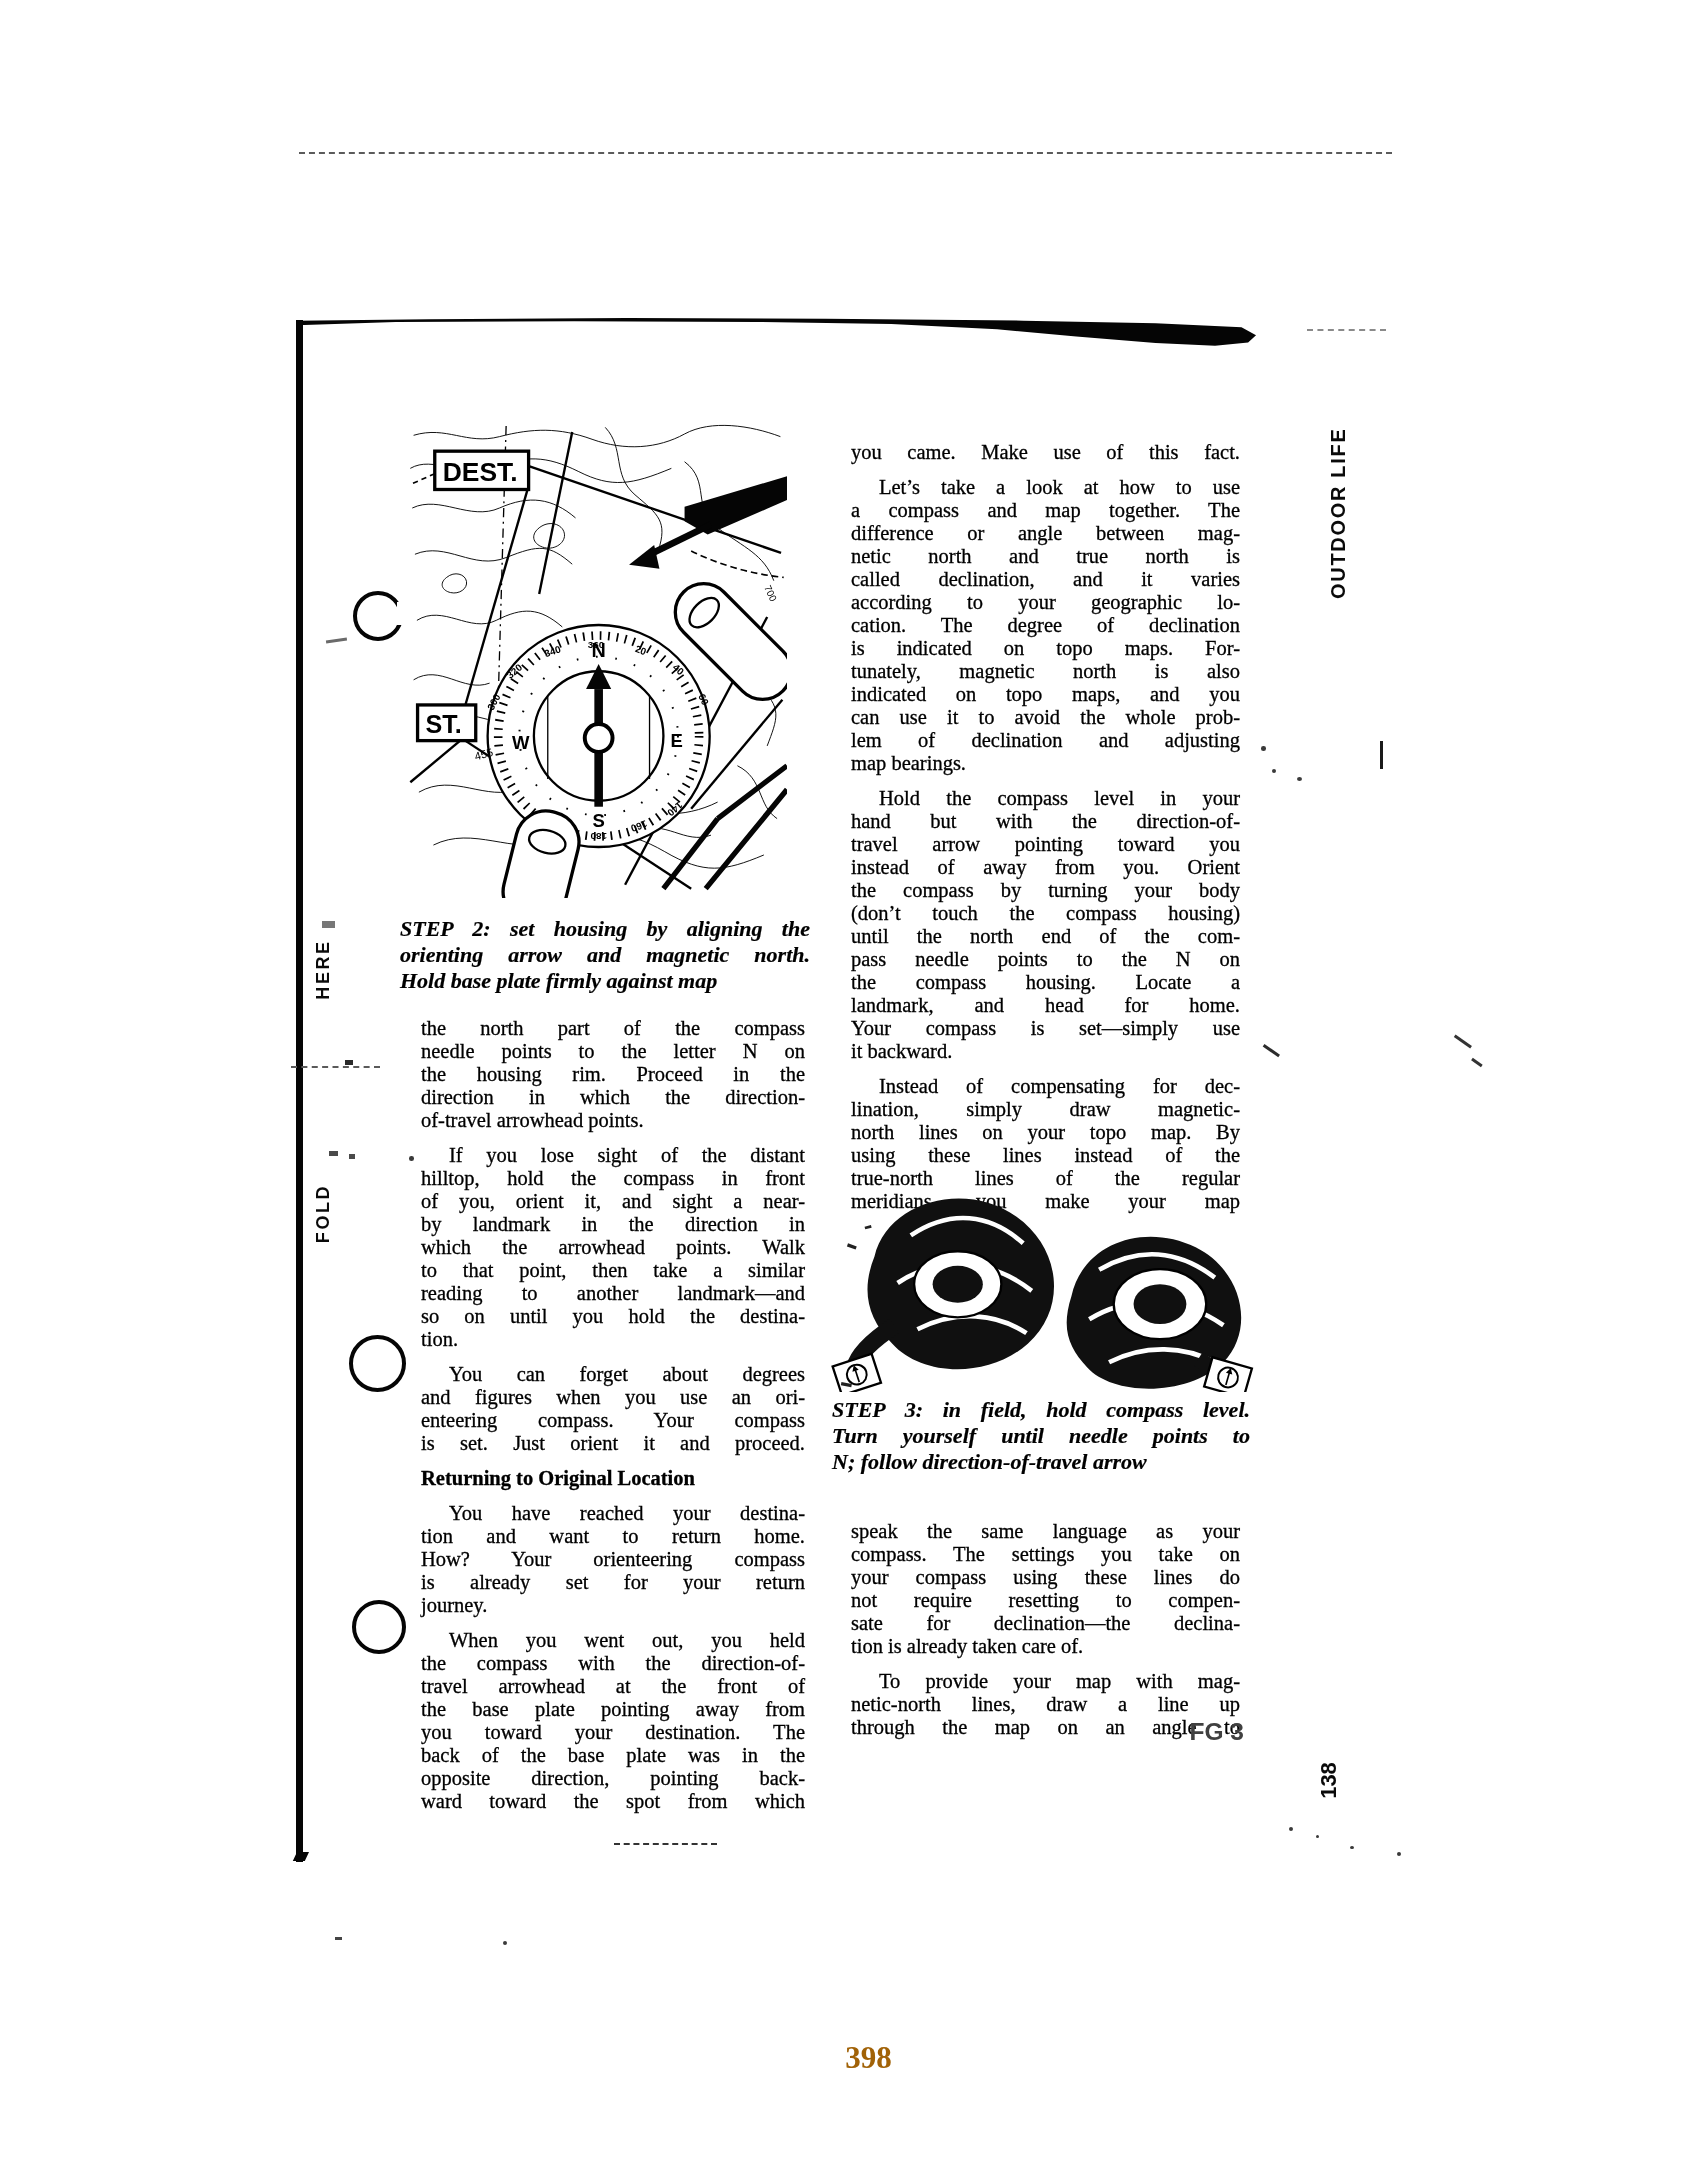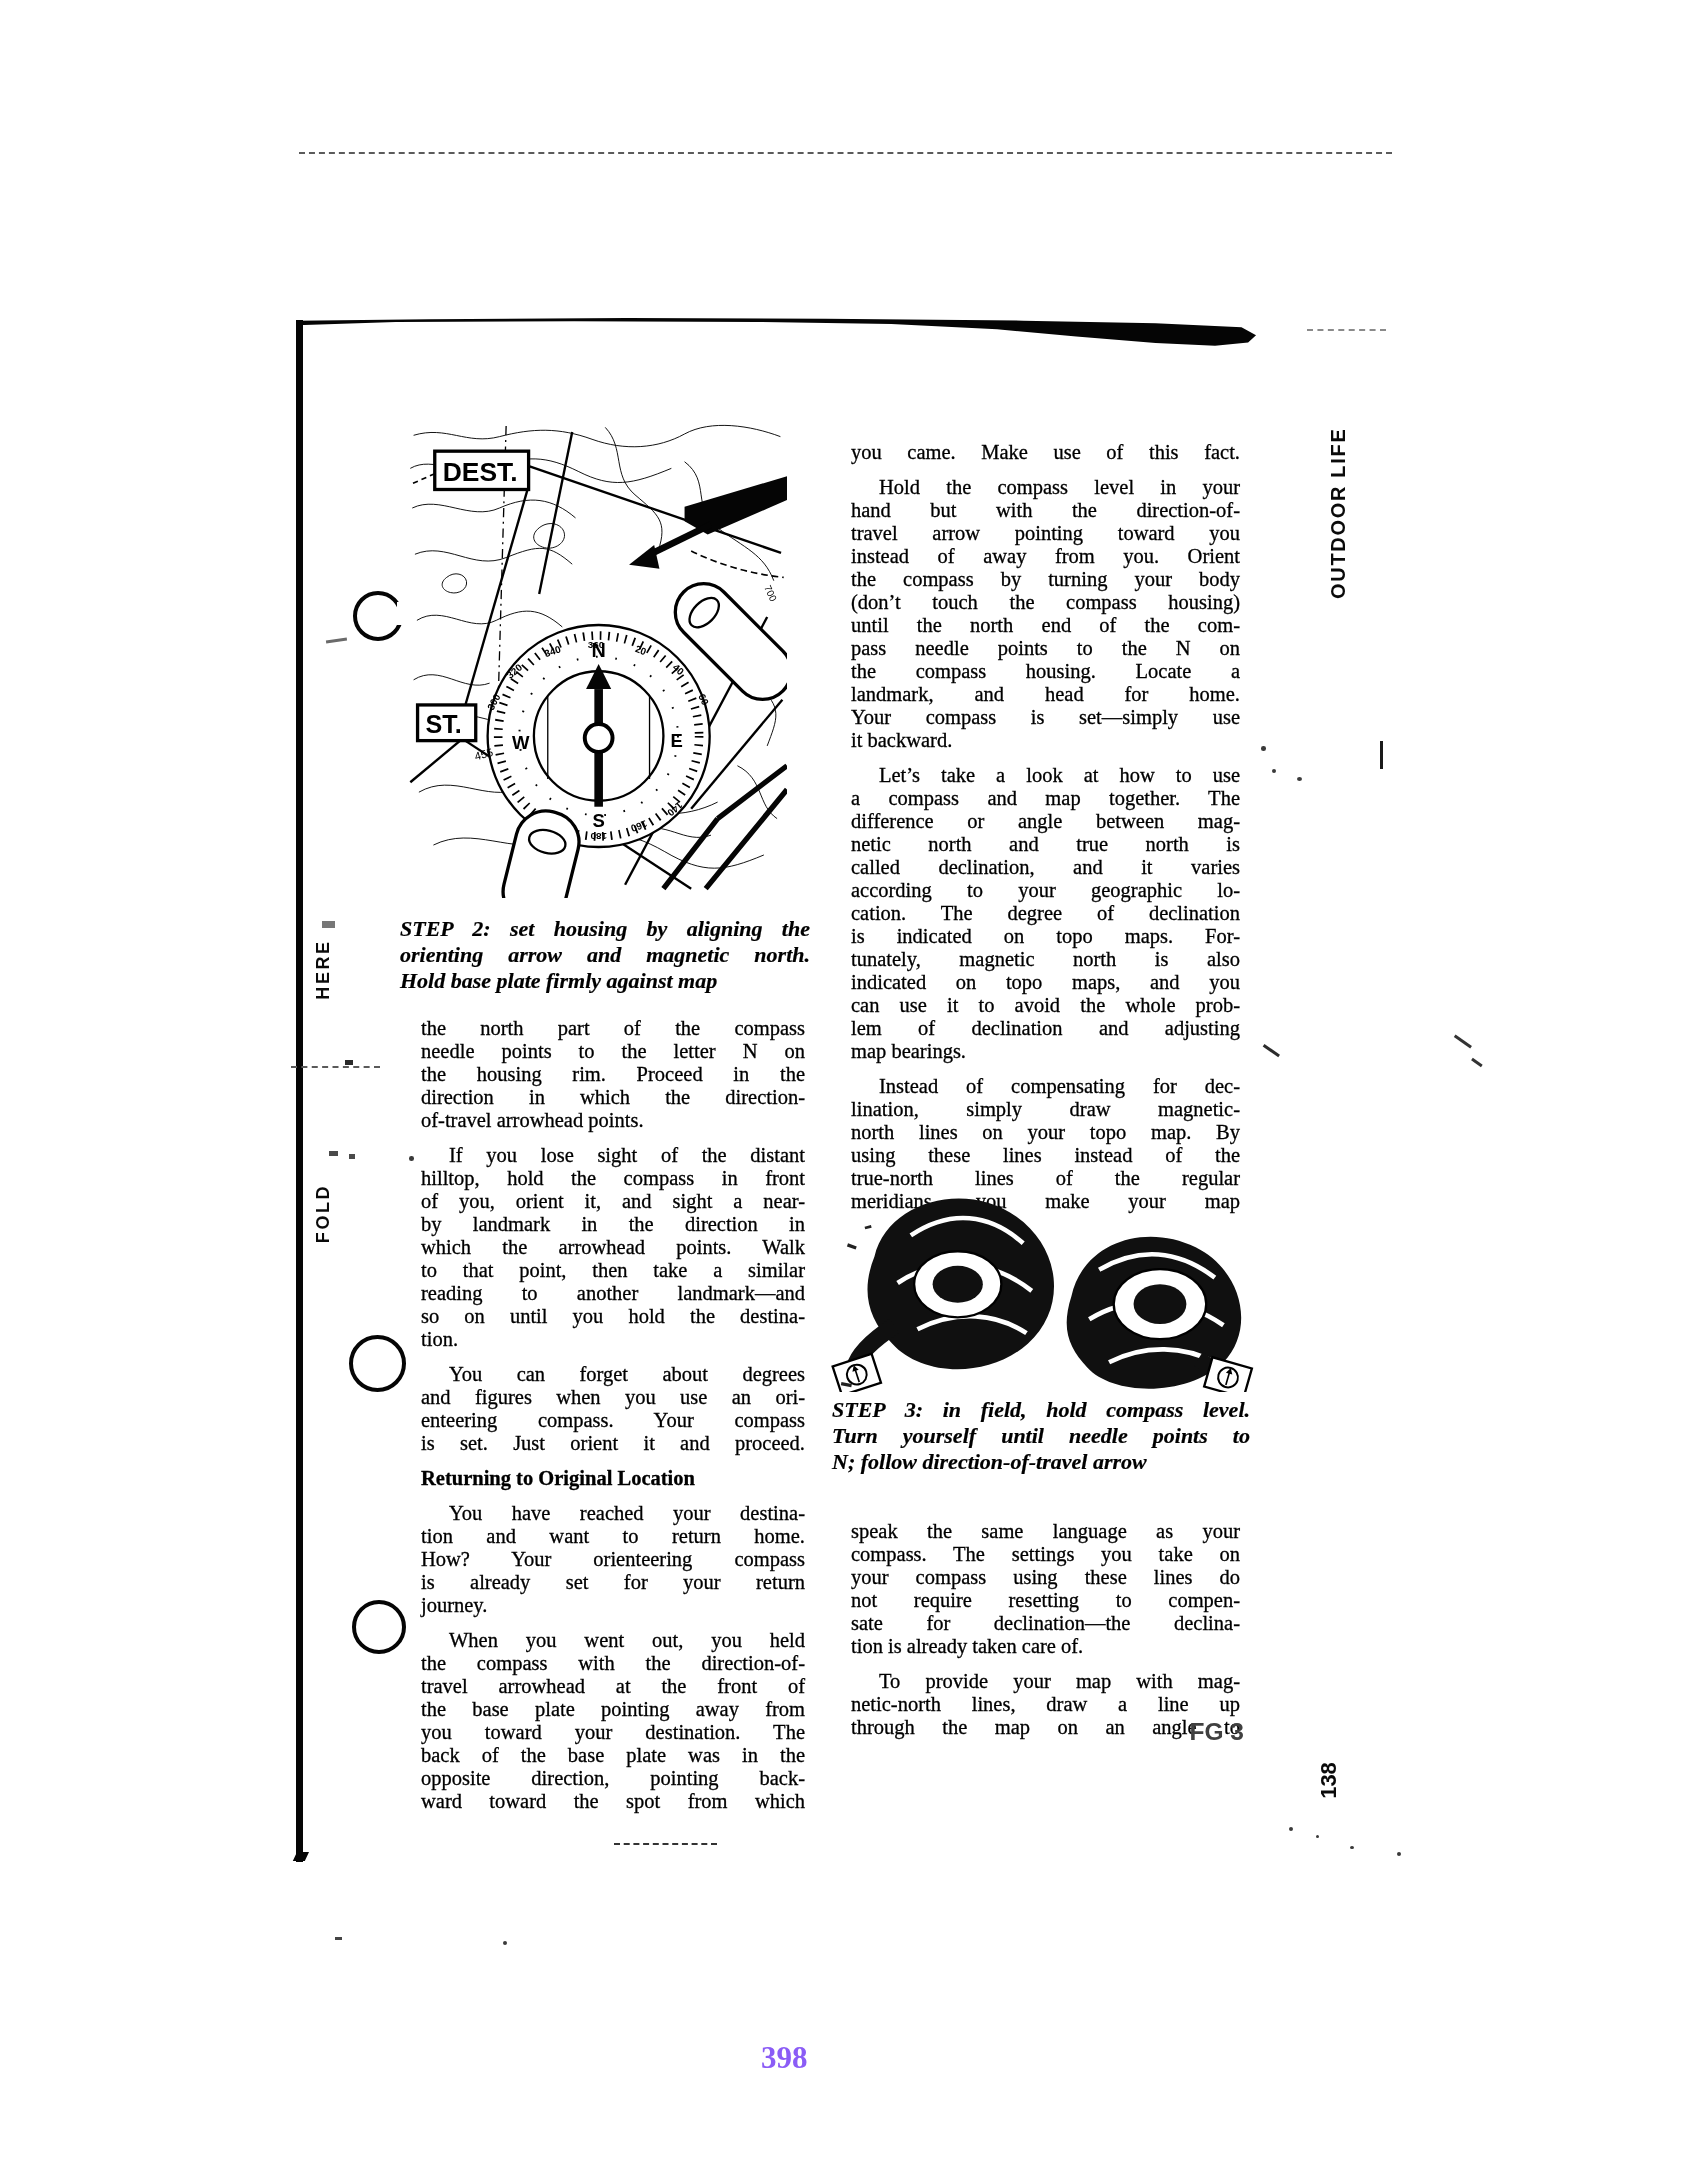--- a/index.html
+++ b/index.html
@@ -31,22 +31,22 @@
   .topline-svg{position:absolute;left:296px;top:316px;}
   
   .ring{position:absolute;border:4.6px solid #050505;border-radius:50%;background:#fff;}
   .ring.r1{left:353px;top:591px;width:42px;height:42px;}
   .ring1gap{position:absolute;left:397px;top:602px;width:6.6px;height:22.5px;background:#fff;}
   .ring.r2{left:349px;top:1335px;width:49px;height:49px;}
   .ring.r3{left:352px;top:1600px;width:46px;height:46px;}
   
   .fg3{position:absolute;left:1059px;top:1718px;width:185px;text-align:right;
        font-family:"Liberation Sans","DejaVu Sans",sans-serif;font-weight:bold;font-size:24.5px;color:#404040;}
-  .pageno{position:absolute;left:761px;top:2040px;width:165px;
-          font-weight:bold;font-size:31px;color:#8b5cf6;}
+  .pageno{position:absolute;left:786px;top:2040px;width:165px;text-align:center;
+          font-weight:bold;font-size:31px;color:#a16207;}
   .figwrap{position:absolute;}
   
   .art{position:absolute;}
   .dot{background:#3a3a3a;border-radius:50%;}
 </style>
 </head>
 <body>
 
 <div class="page">
 
@@ -213,47 +213,47 @@
         <div class="tline">opposite direction, pointing back-</div>
         <div class="tline">ward toward the spot from which</div>
       </div>
     </div>
 
   <div class="tcol" style="left:839px;top:429px;width:413px;">
       <div class="para">
         <div class="tline">you came. Make use of this fact.</div>
       </div>
       <div class="para">
-        <div class="tline ind">Hold the compass level in your</div>
-        <div class="tline">hand but with the direction-of-</div>
-        <div class="tline">travel arrow pointing toward you</div>
-        <div class="tline">instead of away from you. Orient</div>
-        <div class="tline">the compass by turning your body</div>
-        <div class="tline">(don’t touch the compass housing)</div>
-        <div class="tline">until the north end of the com-</div>
-        <div class="tline">pass needle points to the N on</div>
-        <div class="tline">the compass housing. Locate a</div>
-        <div class="tline">landmark, and head for home.</div>
-        <div class="tline">Your compass is set—simply use</div>
-        <div class="tline endline">it backward.</div>
-      </div>
-      <div class="para">
         <div class="tline ind">Let’s take a look at how to use</div>
         <div class="tline">a compass and map together. The</div>
         <div class="tline">difference or angle between mag-</div>
         <div class="tline">netic north and true north is</div>
         <div class="tline">called declination, and it varies</div>
         <div class="tline">according to your geographic lo-</div>
         <div class="tline">cation. The degree of declination</div>
         <div class="tline">is indicated on topo maps. For-</div>
         <div class="tline">tunately, magnetic north is also</div>
         <div class="tline">indicated on topo maps, and you</div>
         <div class="tline">can use it to avoid the whole prob-</div>
         <div class="tline">lem of declination and adjusting</div>
         <div class="tline endline">map bearings.</div>
+      </div>
+      <div class="para">
+        <div class="tline ind">Hold the compass level in your</div>
+        <div class="tline">hand but with the direction-of-</div>
+        <div class="tline">travel arrow pointing toward you</div>
+        <div class="tline">instead of away from you. Orient</div>
+        <div class="tline">the compass by turning your body</div>
+        <div class="tline">(don’t touch the compass housing)</div>
+        <div class="tline">until the north end of the com-</div>
+        <div class="tline">pass needle points to the N on</div>
+        <div class="tline">the compass housing. Locate a</div>
+        <div class="tline">landmark, and head for home.</div>
+        <div class="tline">Your compass is set—simply use</div>
+        <div class="tline endline">it backward.</div>
       </div>
       <div class="para">
         <div class="tline ind">Instead of compensating for dec-</div>
         <div class="tline">lination, simply draw magnetic-</div>
         <div class="tline">north lines on your topo map. By</div>
         <div class="tline">using these lines instead of the</div>
         <div class="tline">true-north lines of the regular</div>
         <div class="tline">meridians, you make your map</div>
       </div>
     </div>

